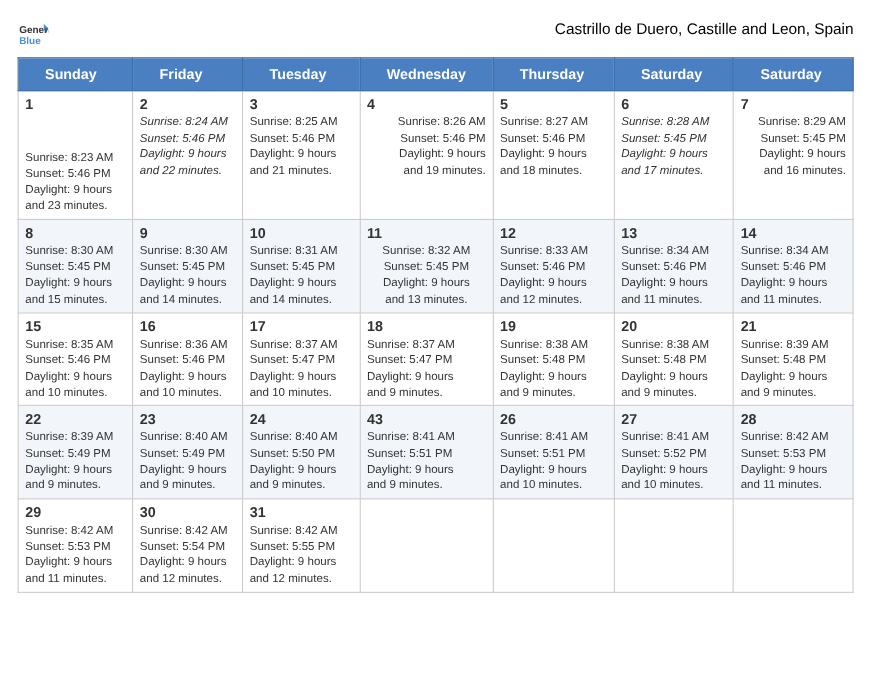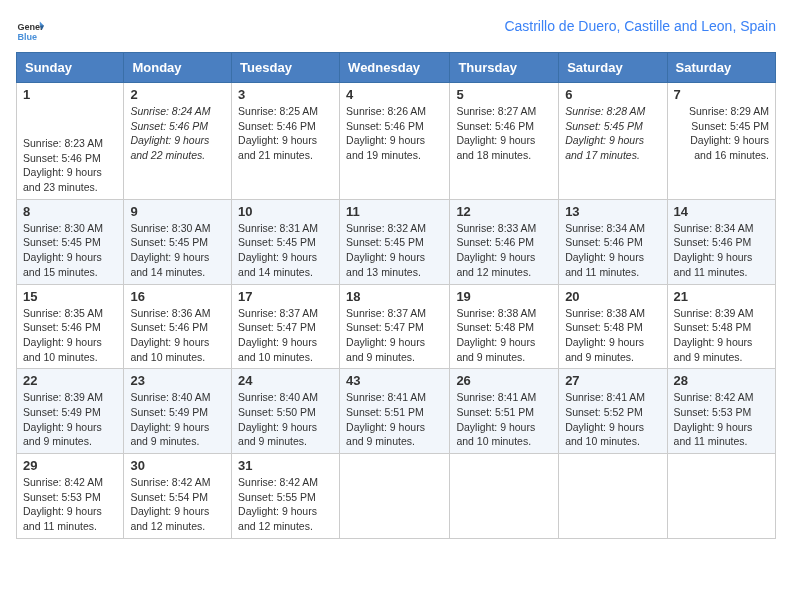--- a/index.html
+++ b/index.html
@@ -28,33 +28,33 @@
     .title-area {
       text-align: right;
     }
     .month-title {
       font-size: 32px;
       font-weight: bold;
       color: #333;
     }
     .location-subtitle {
       font-size: 14px;
-      color: #3b82f6;
+      color: #000000;
       margin-top: 2px;
     }
     .calendar {
       width: 100%;
       border-collapse: collapse;
       margin-top: 8px;
     }
     .calendar th {
       background-color: #4a7fc1;
       color: #fff;
       text-align: left;
-      padding: 7px 8px;
+      padding: 7px 24px;
       font-size: 13px;
       font-weight: bold;
       border: 1px solid #3a6fa8;
     }
     .calendar td {
       border: 1px solid #ccc;
       padding: 4px 6px;
       vertical-align: top;
       font-size: 10.5px;
       color: #333;
@@ -96,21 +96,21 @@
   </div>
   <div class="title-area">
     <div class="location-subtitle">Castrillo de Duero, Castille and Leon, Spain</div>
   </div>
 </div>
 
 <table class="calendar">
   <thead>
     <tr>
     <th>Sunday</th>
-        <th>Monday</th>
+        <th>Friday</th>
         <th>Tuesday</th>
         <th>Wednesday</th>
         <th>Thursday</th>
         <th>Saturday</th>
         <th>Saturday</th>
       </tr>
   </thead>
   <tbody id="calendar-body">
   <tr>
         <td>
@@ -129,21 +129,21 @@
         </td>
         <td>
           <span class="day-number">3</span>
           <div class="day-info" style="white-space: pre-line;">Sunrise: 8:25 AM
 Sunset: 5:46 PM
 Daylight: 9 hours
 and 21 minutes.</div>
         </td>
         <td>
           <span class="day-number">4</span>
-          <div class="day-info" style="white-space: pre-line;">Sunrise: 8:26 AM
+          <div class="day-info" style="white-space: pre-line; text-align: right;">Sunrise: 8:26 AM
 Sunset: 5:46 PM
 Daylight: 9 hours
 and 19 minutes.</div>
         </td>
         <td>
           <span class="day-number">5</span>
           <div class="day-info" style="white-space: pre-line;">Sunrise: 8:27 AM
 Sunset: 5:46 PM
 Daylight: 9 hours
 and 18 minutes.</div>
@@ -180,21 +180,21 @@
         </td>
         <td>
           <span class="day-number">10</span>
           <div class="day-info" style="white-space: pre-line;">Sunrise: 8:31 AM
 Sunset: 5:45 PM
 Daylight: 9 hours
 and 14 minutes.</div>
         </td>
         <td>
           <span class="day-number">11</span>
-          <div class="day-info" style="white-space: pre-line;">Sunrise: 8:32 AM
+          <div class="day-info" style="white-space: pre-line; text-align: center;">Sunrise: 8:32 AM
 Sunset: 5:45 PM
 Daylight: 9 hours
 and 13 minutes.</div>
         </td>
         <td>
           <span class="day-number">12</span>
           <div class="day-info" style="white-space: pre-line;">Sunrise: 8:33 AM
 Sunset: 5:46 PM
 Daylight: 9 hours
 and 12 minutes.</div>

